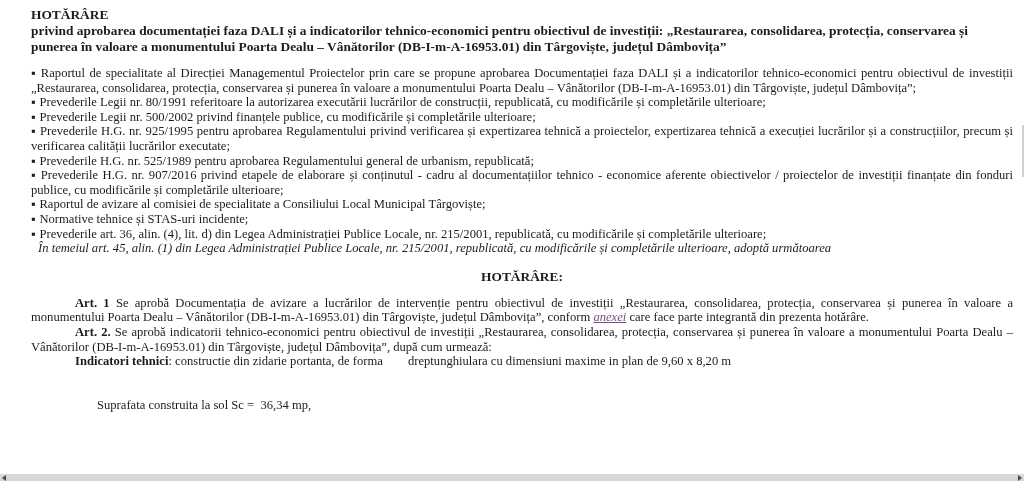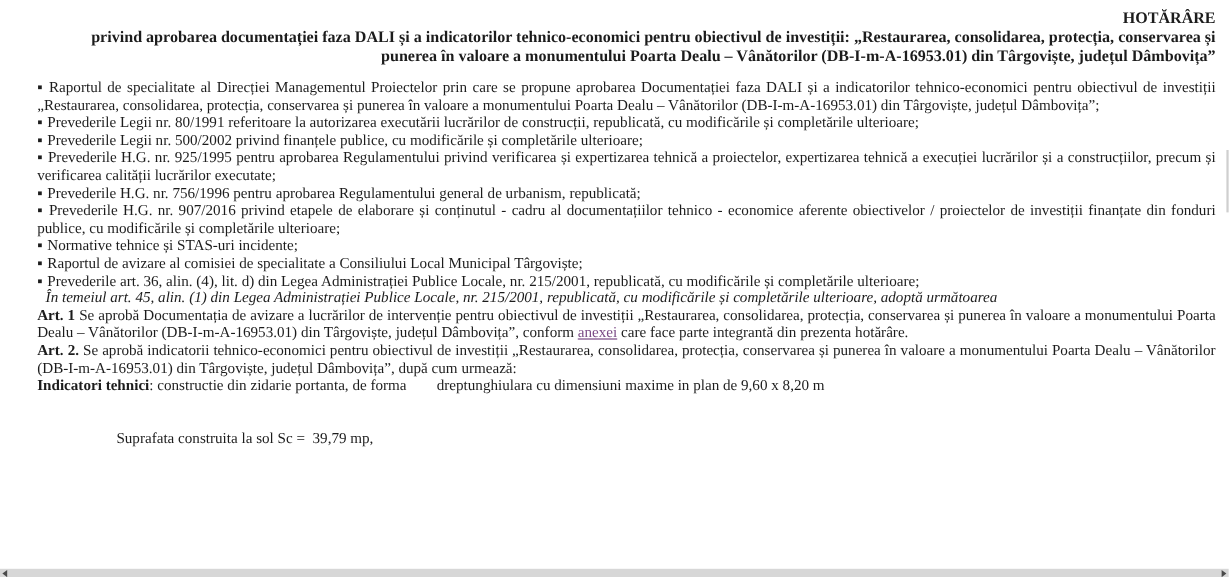--- a/index.html
+++ b/index.html
@@ -10,37 +10,37 @@
   }
   html,body{margin:0;padding:0;}
   body{
     width:1024px;height:481px;overflow:hidden;background:#ffffff;
     font-family:"Liberation Serif","DejaVu Serif",serif;
     font-size:12.6px;line-height:14.6px;color:var(--text-color);
     position:relative;
   }
   .doc{padding:7px 11px 0 31px;}
   .title,.subtitle{
-    text-align:right;font-weight:bold;font-size:13.4px;line-height:16px;margin:0;
+    text-align:left;font-weight:bold;font-size:13.4px;line-height:16px;margin:0;
   }
   .subtitle{margin-bottom:11px;}
   .para{margin:0;}
   .justify{text-align:justify;}
   .intro{text-indent:32px;}
   .bullet-mark{margin-right:4px;}
   .closing{padding-left:7px;font-style:italic;}
   .heading2{
     text-align:center;font-weight:bold;font-size:13.4px;line-height:16px;
     margin:13px 0 11px 0;
   }
   .pre{white-space:pre-wrap;}
   .tech-lines{margin-left:66px;white-space:pre-wrap;}
   .tech-lines div{margin:0;}
-  a.link{color:var(--link-color);text-decoration:underline;cursor:pointer;}
-  b{font-weight:bold;}
+  a.link{color:var(--link-color);text-decoration:underline;cursor:pointer;font-style:italic;}
+  b{font-weight:bold;margin-left:44px;}
 
   
   .hscrollbar{
     position:absolute;left:0;right:0;bottom:0;height:7px;
     background:var(--scrollbar-track);
   }
   .harrow{position:absolute;top:1px;width:0;height:0;}
   .harrow.left{
     left:2px;
     border-top:3px solid transparent;border-bottom:3px solid transparent;
@@ -60,37 +60,38 @@
 
 <div class="doc">
   <h1 class="title">HOTĂRÂRE</h1>
   <h2 class="subtitle">privind aprobarea documentației faza DALI și a indicatorilor tehnico-economici pentru obiectivul de investiții: „Restaurarea, consolidarea, protecția, conservarea și punerea în valoare a monumentului Poarta Dealu – Vânătorilor (DB-I-m-A-16953.01) din Târgoviște, județul Dâmbovița”</h2>
 
 
   <p class="para justify"><span class="bullet-mark">▪</span><span>Raportul de specialitate al Direcției Managementul Proiectelor prin care se propune aprobarea Documentației faza DALI și a indicatorilor tehnico-economici pentru obiectivul de investiții „Restaurarea, consolidarea, protecția, conservarea și punerea în valoare a monumentului Poarta Dealu – Vânătorilor (DB-I-m-A-16953.01) din Târgoviște, județul Dâmbovița”;</span></p>
   <p class="para justify"><span class="bullet-mark">▪</span><span>Prevederile Legii nr. 80/1991 referitoare la autorizarea executării lucrărilor de construcții, republicată, cu modificările și completările ulterioare;</span></p>
   <p class="para justify"><span class="bullet-mark">▪</span><span>Prevederile Legii nr. 500/2002 privind finanțele publice, cu modificările și completările ulterioare;</span></p>
   <p class="para justify"><span class="bullet-mark">▪</span><span>Prevederile H.G. nr. 925/1995 pentru aprobarea Regulamentului privind verificarea și expertizarea tehnică a proiectelor, expertizarea tehnică a execuției lucrărilor și a construcțiilor, precum și verificarea calității lucrărilor executate;</span></p>
-  <p class="para justify"><span class="bullet-mark">▪</span><span>Prevederile H.G. nr. 756/1996 pentru aprobarea Regulamentului general de urbanism, republicată;</span></p>
+  <p class="para justify"><span class="bullet-mark">▪</span><span>Prevederile H.G. nr. 525/1989 pentru aprobarea Regulamentului general de urbanism, republicată;</span></p>
   <p class="para justify"><span class="bullet-mark">▪</span><span>Prevederile H.G. nr. 907/2016 privind etapele de elaborare și conținutul - cadru al documentațiilor tehnico - economice aferente obiectivelor / proiectelor de investiții finanțate din fonduri publice, cu modificările și completările ulterioare;</span></p>
+  <p class="para justify"><span class="bullet-mark">▪</span><span>Raportul de avizare al comisiei de specialitate a Consiliului Local Municipal Târgoviște;</span></p>
   <p class="para justify"><span class="bullet-mark">▪</span><span>Normative tehnice și STAS-uri incidente;</span></p>
-  <p class="para justify"><span class="bullet-mark">▪</span><span>Raportul de avizare al comisiei de specialitate a Consiliului Local Municipal Târgoviște;</span></p>
   <p class="para justify"><span class="bullet-mark">▪</span><span>Prevederile art. 36, alin. (4), lit. d) din Legea Administrației Publice Locale, nr. 215/2001, republicată, cu modificările și completările ulterioare;</span></p>
 
   <p class="para closing">În temeiul art. 45, alin. (1) din Legea Administrației Publice Locale, nr. 215/2001, republicată, cu modificările și completările ulterioare, adoptă următoarea</p>
 
+  <h2 class="heading2">HOTĂRÂRE:</h2>
 
   <p class="para justify"><b>Art. 1</b><span> Se aprobă Documentația de avizare a lucrărilor de intervenție pentru obiectivul de investiții „Restaurarea, consolidarea, protecția, conservarea și punerea în valoare a monumentului Poarta Dealu – Vânătorilor (DB-I-m-A-16953.01) din Târgoviște, județul Dâmbovița”, conform </span><a class="link" href="#">anexei</a><span> care face parte integrantă din prezenta hotărâre.</span></p>
 
   <p class="para justify"><b>Art. 2.</b><span> Se aprobă indicatorii tehnico-economici pentru obiectivul de investiții „Restaurarea, consolidarea, protecția, conservarea și punerea în valoare a monumentului Poarta Dealu – Vânătorilor (DB-I-m-A-16953.01) din Târgoviște, județul Dâmbovița”, după cum urmează:</span></p>
 
   <p class="para"><b>Indicatori tehnici</b><span class="pre">: constructie din zidarie portanta, de forma        dreptunghiulara cu dimensiuni maxime in plan de 9,60 x 8,20 m</span></p>
 
   <div class="tech-lines">
-    <div>Suprafata construita la sol Sc =  39,79 mp,</div>
+    <div>Suprafata construita la sol Sc =  36,34 mp,</div>
     
     
     
   </div>
 
 </div>
 
 <div class="vscrollbar">
   <div class="vthumb"></div>
 </div>

